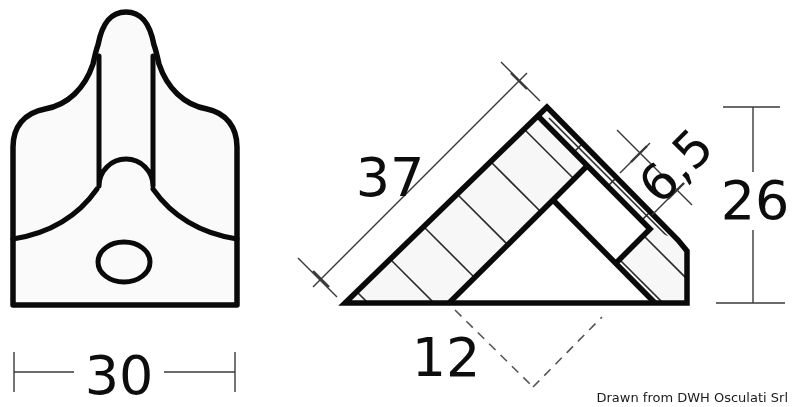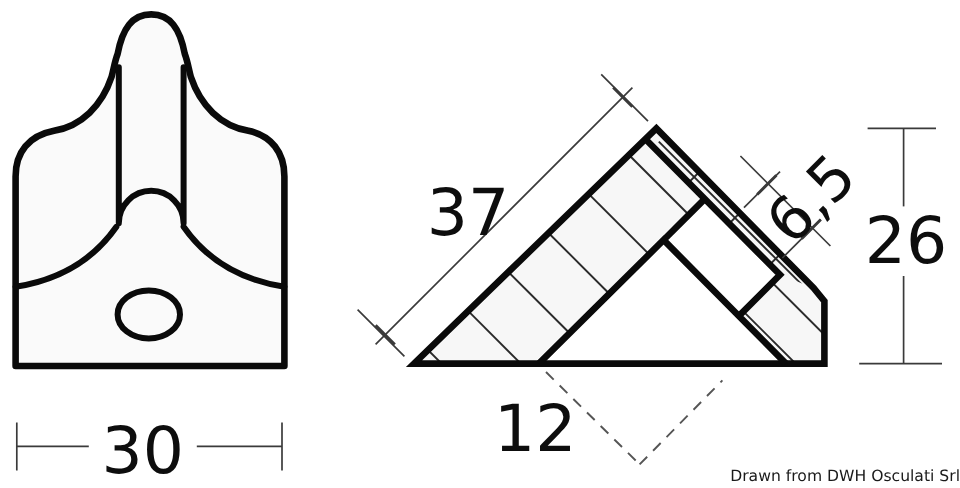--- a/index.html
+++ b/index.html
@@ -1,21 +1,21 @@
 <!DOCTYPE html>
 <html><head>
 <meta charset="utf-8">
 <style>
   html,body{margin:0;padding:0;background:#e8e8e8;}
   #stage{position:relative;width:800px;height:407px;background:#ffffff;overflow:hidden;
          font-family:"DejaVu Sans","Liberation Sans",sans-serif;}
   svg{position:absolute;left:0;top:0;}
   .dim-text{fill:#0d0d0d;font-family:"DejaVu Sans","Liberation Sans",sans-serif;font-size:54px;}
   .dim-text-small{fill:#0d0d0d;font-family:"DejaVu Sans","Liberation Sans",sans-serif;font-size:50px;}
-  #caption{position:absolute;right:0;bottom:2px;font-size:13px;color:#1a1a1a;
+  #caption{position:absolute;right:12px;bottom:2px;font-size:13px;color:#1a1a1a;
            font-family:"DejaVu Sans","Liberation Sans",sans-serif;white-space:nowrap;}
 </style>
 </head>
 <body>
 
 <div id="stage">
 
 <svg width="800" height="407" viewBox="0 0 800 407">
   <defs>
     <clipPath id="clip-left-band">

